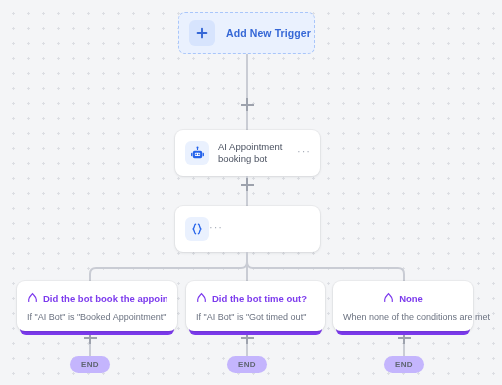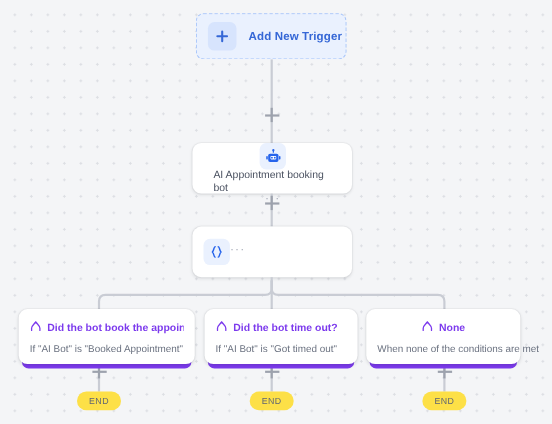--- a/index.html
+++ b/index.html
@@ -173,24 +173,24 @@
   .center .cond-head { justify-content: center; }
   .center .cond-sub { text-align: center; }
 
   
   .end-pill {
     position: absolute;
     width: 40px;
     height: 17px;
     margin-left: -20px;
     border-radius: 9px;
-    background: #fde047;
+    background: #c4b5fd;
     color: #5f6572;
     font-size: 8px;
-    font-weight: normal;
+    font-weight: bold;
     letter-spacing: .4px;
     display: flex;
     align-items: center;
     justify-content: center;
   }
 </style>
 </head>
 <body>
 
 <div id="canvas">
@@ -205,21 +205,21 @@
       <svg width="12" height="12" viewBox="0 0 12 12">
         <path d="M6 1.6 V10.4 M1.6 6 H10.4" stroke="#3567d6" stroke-width="1.9" stroke-linecap="round"></path>
       </svg>
     </span>
     <span class="trigger-label">Add New Trigger</span>
   </div>
 
   <div class="vline" style="left:246px; top:54px; height:76px;"></div>
   <div class="plus-node" style="left:247px; top:98px;"></div>
 
-  <div class="step-card" style="left:175px; top:130px;flex-direction:column;">
+  <div class="step-card" style="left:175px; top:130px;">
     <span class="step-icon">
       <svg width="15" height="15" viewBox="0 0 16 16">
         <rect x="3" y="5" width="10" height="8" rx="1.8" fill="#2563eb"></rect>
         <rect x="5.2" y="7.2" width="5.6" height="3.4" rx="0.8" fill="#ffffff"></rect>
         <circle cx="6.6" cy="8.9" r="0.9" fill="#2563eb"></circle>
         <circle cx="9.4" cy="8.9" r="0.9" fill="#2563eb"></circle>
         <rect x="7.4" y="1.6" width="1.2" height="2.6" rx="0.6" fill="#2563eb"></rect>
         <circle cx="8" cy="1.6" r="1.1" fill="#2563eb"></circle>
         <rect x="1.1" y="7.2" width="1.5" height="3.6" rx="0.75" fill="#2563eb"></rect>
         <rect x="13.4" y="7.2" width="1.5" height="3.6" rx="0.75" fill="#2563eb"></rect>

